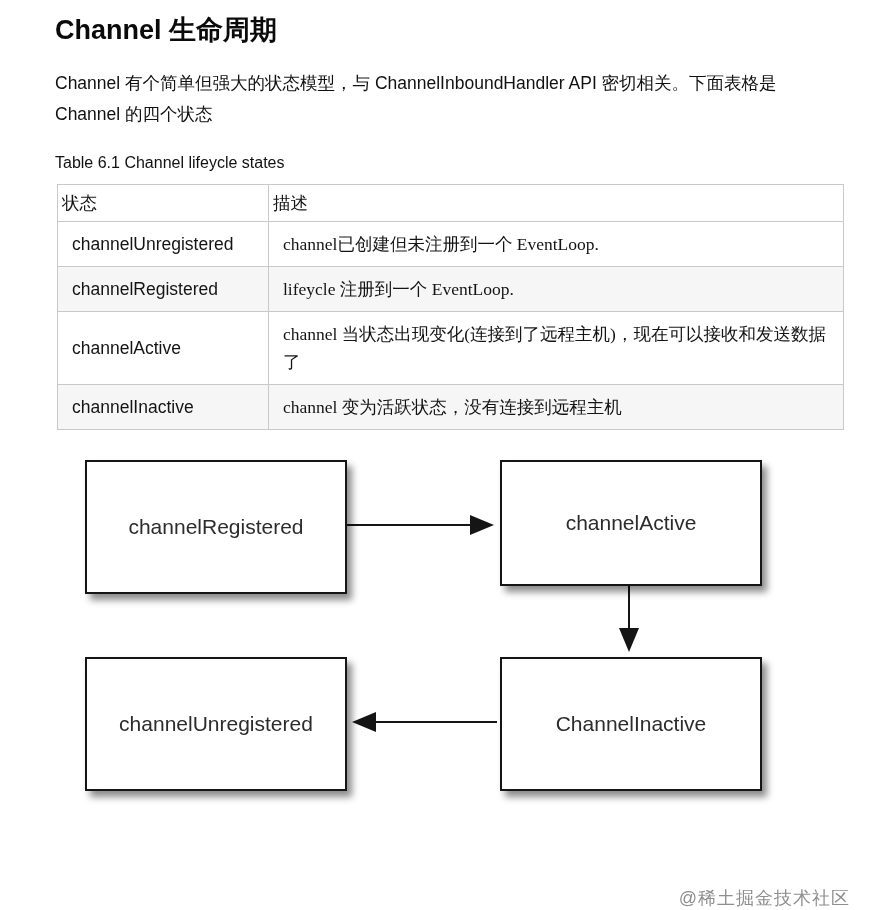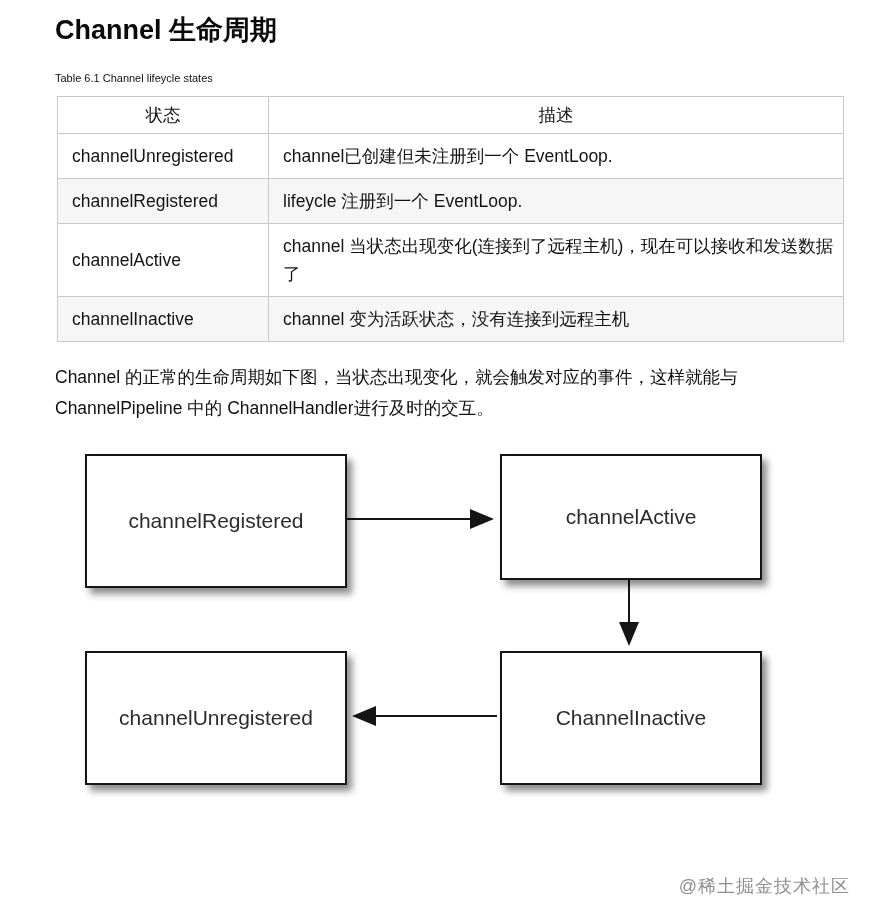--- a/index.html
+++ b/index.html
@@ -15,45 +15,46 @@
   h1.page-title {
     margin:0; padding:12px 0 0 55px;
     font-size:27px; font-weight:bold; color:#0a0a0a;
   }
   p.para {
     margin:20px 30px 0 55px;
     font-size:17.5px; line-height:31px; color:#111;
   }
   p.caption {
     margin:24px 4px 12px 55px;
-    font-size:11px; color:#111;
+    font-size:16px; color:#111;
   }
 
   table.lifecycle {
     border-collapse:collapse;
     margin-left:57px;
     width:786px;
     table-layout:fixed;
   }
   table.lifecycle th, table.lifecycle td {
     border:1px solid #c9c9c9;
     font-size:17.5px;
     color:#141414;
   }
   table.lifecycle th {
     font-weight:normal;
-    text-align:center;
+    text-align:left;
     padding:6px 4px;
   }
   table.lifecycle td.state-cell {
     padding:8px 6px 8px 14px;
   }
   table.lifecycle td.desc-cell {
     padding:8px 0 8px 14px;
     line-height:28px;
+    font-family:Liberation Serif, serif;
   }
   table.lifecycle tr.alt { background:#f6f6f6; }
 
   .diagram {
     position:relative;
     width:876px; height:348px;
     margin-top:22px;
   }
   .node {
     position:absolute;
@@ -69,34 +70,35 @@
   .node-br { left:500px; top:205px; width:258px; height:130px; }
 
   svg.arrows {
     position:absolute; left:0; top:0;
     width:876px; height:348px;
     pointer-events:none;
   }
 
   .watermark {
     position:absolute;
-    right:26px; bottom:12px;
+    right:26px; bottom:0;
     text-align:right;
     line-height:21px;
   }
   .watermark .wm-line1 { color:#8f8f8f; font-size:18px; letter-spacing:1px; }
   .watermark .wm-line2 { color:#d2d2d2; font-size:13px; }
 </style>
 </head>
 <body>
 
 <div class="page">
 
   <h1 class="page-title">Channel 生命周期</h1>
 
+  <p class="para">Channel 有个简单但强大的状态模型，与 ChannelInboundHandler API 密切相关。下面表格是 Channel 的四个状态</p>
 
   <p class="caption">Table 6.1 Channel lifeycle states</p>
 
   <table class="lifecycle">
     <colgroup>
       <col style="width:211px">
       <col style="width:575px">
     </colgroup>
     <thead>
       <tr>
@@ -117,21 +119,20 @@
         <td class="state-cell">channelActive</td>
         <td class="desc-cell">channel 当状态出现变化(连接到了远程主机)，现在可以接收和发送数据了</td>
       </tr>
       <tr class="alt">
         <td class="state-cell">channelInactive</td>
         <td class="desc-cell">channel 变为活跃状态，没有连接到远程主机</td>
       </tr>
     </tbody>
   </table>
 
-  <p class="para">Channel 的正常的生命周期如下图，当状态出现变化，就会触发对应的事件，这样就能与 ChannelPipeline 中的 ChannelHandler进行及时的交互。</p>
 
 
   <div class="diagram">
 
     <svg class="arrows" viewBox="0 0 876 348">
       <defs>
         <marker id="arrow-head" markerWidth="12" markerHeight="10" refX="10" refY="5" orient="auto">
           <path d="M0,0 L12,5 L0,10 z" fill="#151515"></path>
         </marker>
       </defs>

